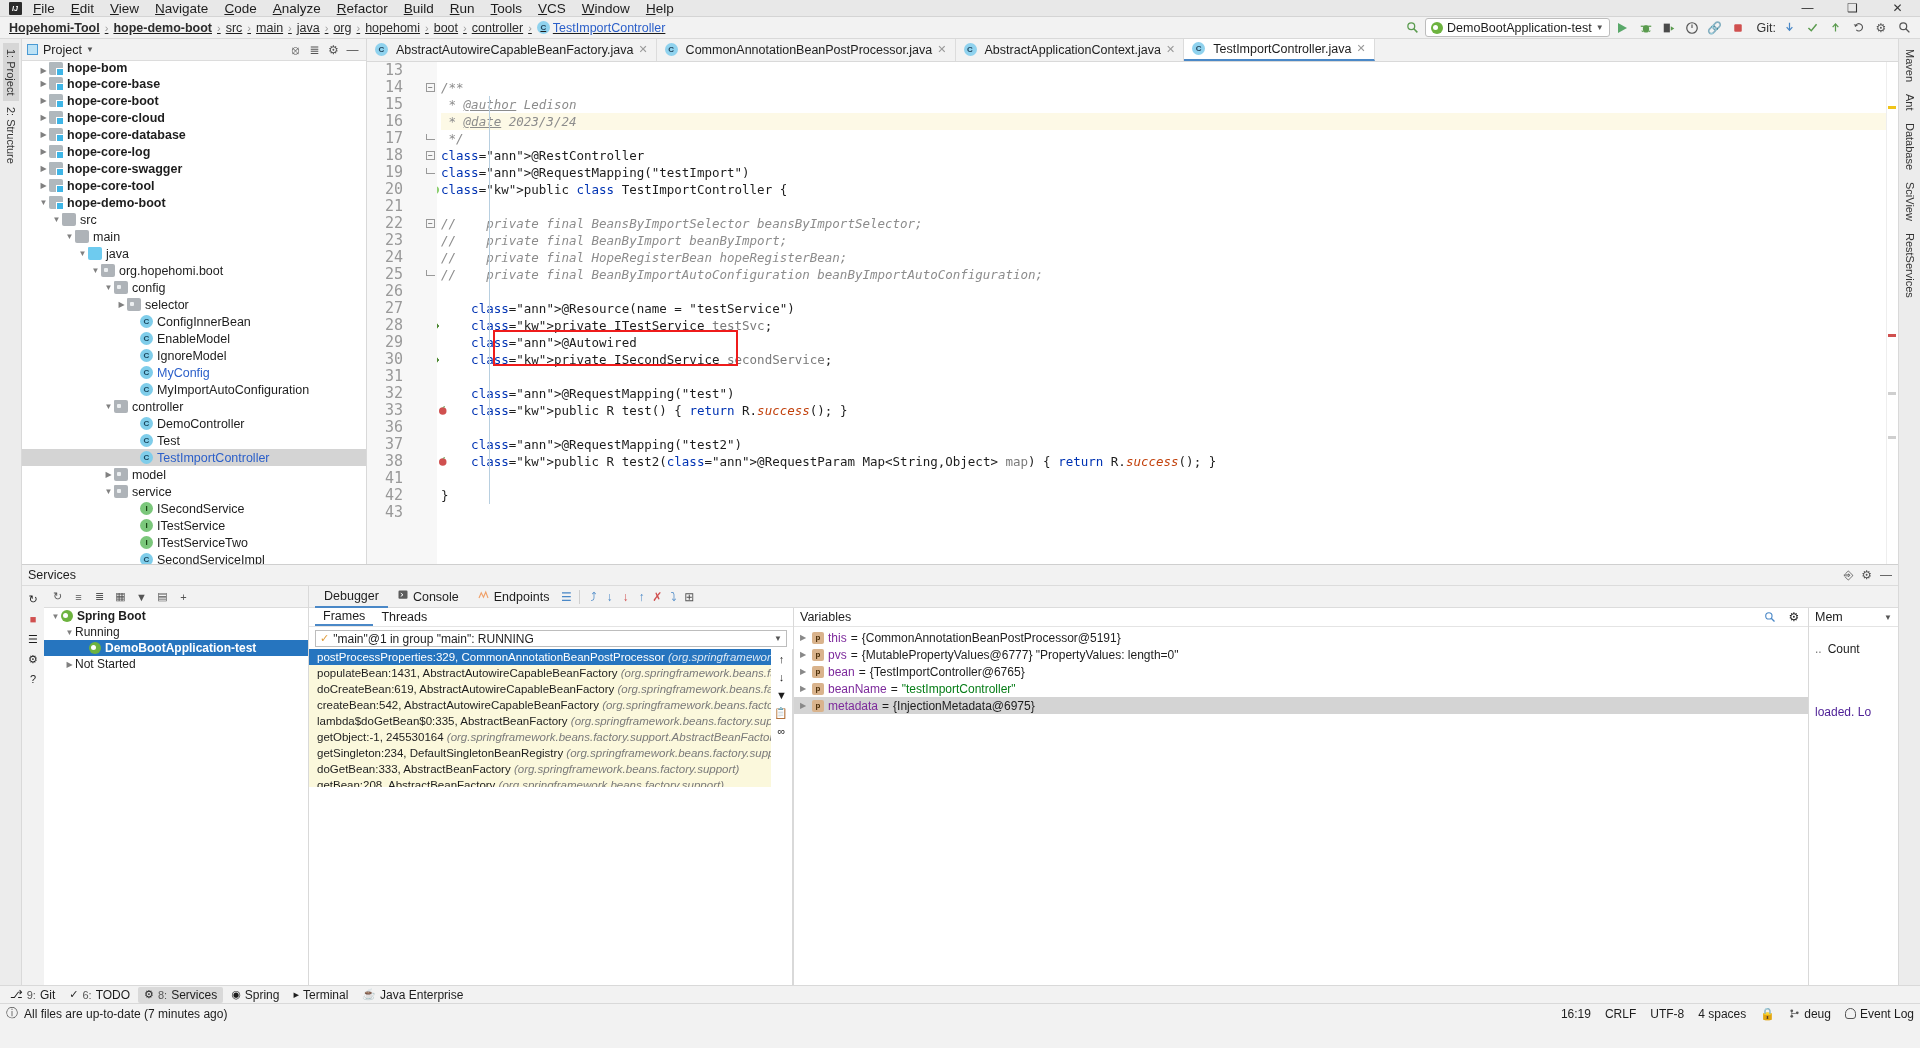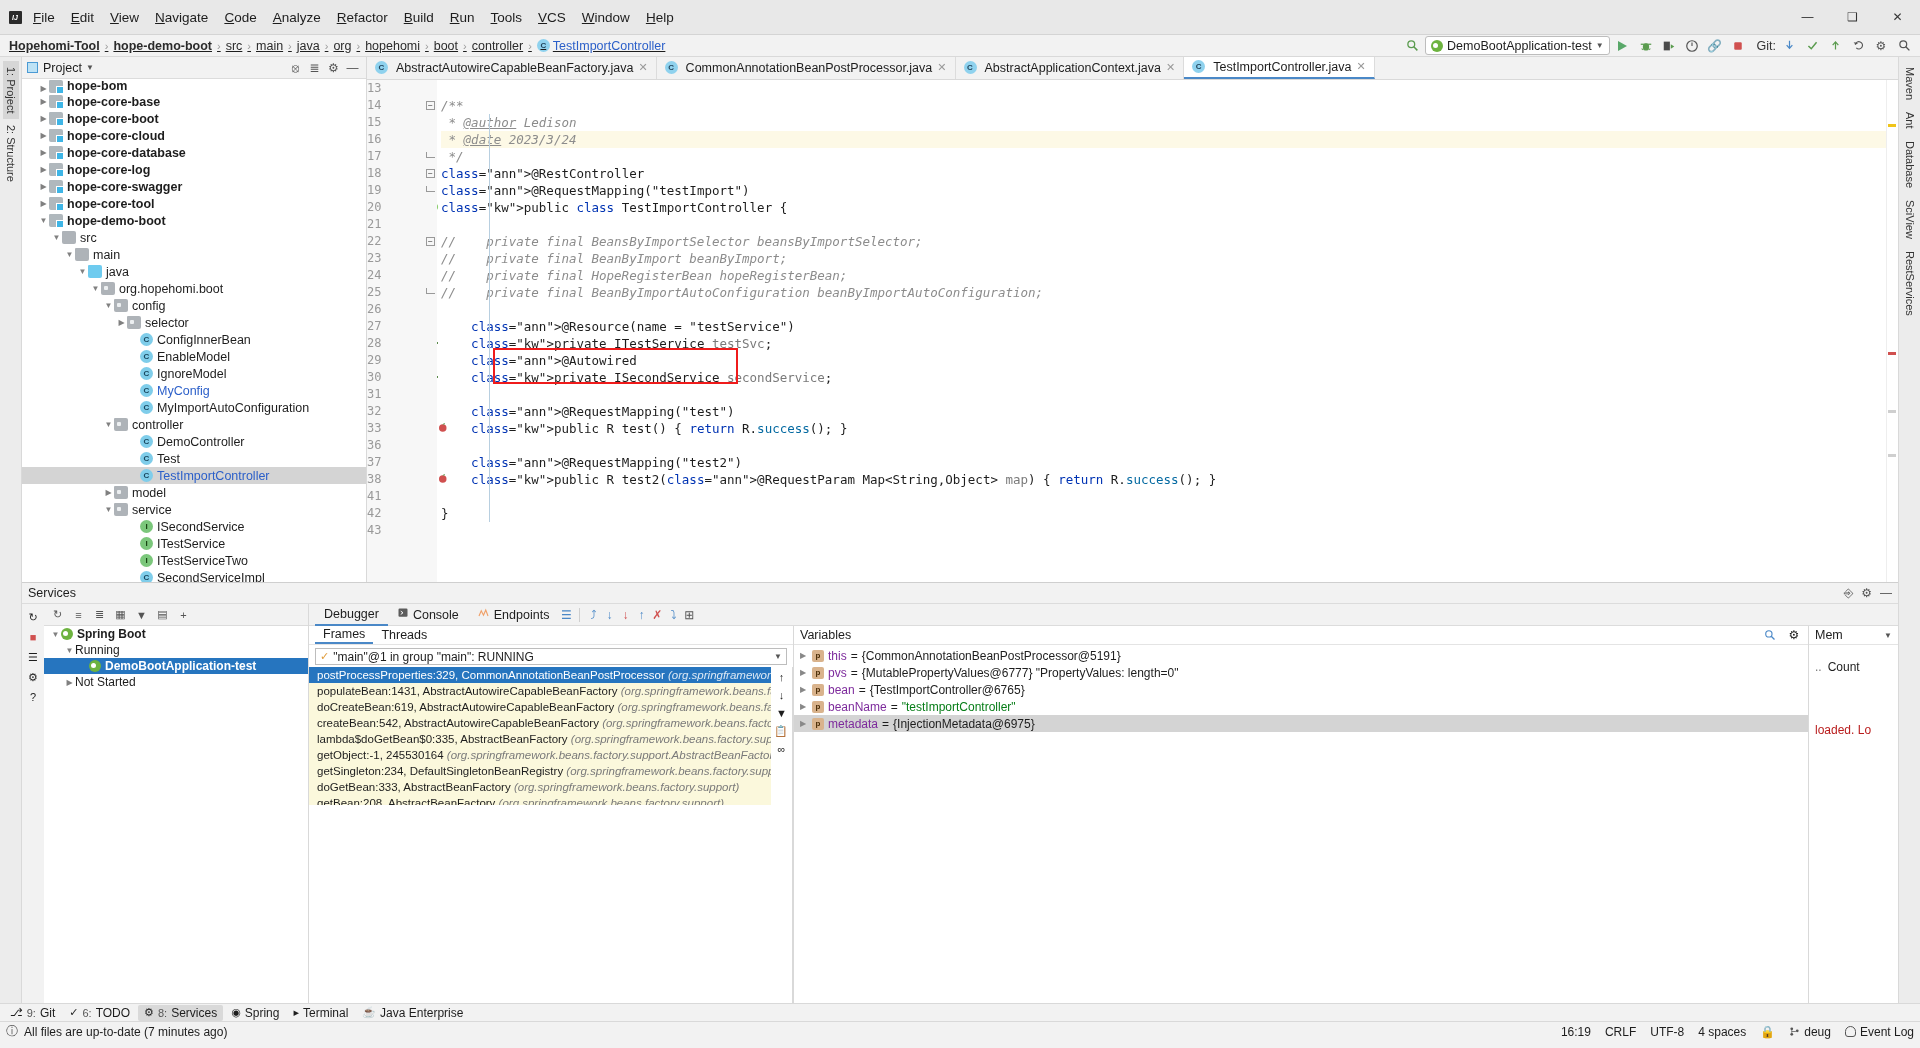--- a/index.html
+++ b/index.html
@@ -1,21 +1,21 @@
 <!DOCTYPE html>
 <html><head>
 <meta charset="utf-8">
 <style>
   * { box-sizing: border-box; margin:0; padding:0; }
   html,body{ width:1920px; height:1048px; overflow:hidden; background:#f2f2f2;
     font-family:"Liberation Sans", sans-serif; -webkit-font-smoothing:antialiased; }
   body { font-size:13px; color:#1d1d1d; }
 
   
-  #titlebar{ height:35px; background:#e8e8e8; border-bottom:1px solid #d4d4d4;
+  #titlebar{ height:17px; background:#e8e8e8; border-bottom:1px solid #d4d4d4;
     display:flex; align-items:center; position:relative; }
   .logo{ width:20px;height:16px;margin-left:5px;display:flex;align-items:center;justify-content:center; }
   .logo i{ display:block;width:13px;height:13px;background:#2b2b2b;border-radius:1px;position:relative; }
   .logo i::after{content:"IJ";position:absolute;inset:0;color:#fff;font-size:7px;
     display:flex;align-items:center;justify-content:center;font-weight:bold;}
   #menubar{ display:flex; align-items:center; height:25px; }
   .menu{ padding:3px 8px; font-size:13.5px; color:#1d1d1d; cursor:default; white-space:nowrap;}
   .menu u{ text-decoration:underline; }
   #wintitle{ position:absolute; left:0; right:0; text-align:center; font-size:13.5px;
     color:#555; pointer-events:none; }
@@ -94,33 +94,33 @@
   #editor{ flex:1; display:flex; flex-direction:column; min-width:0; background:#fff;}
   #tabs{ height:23px; background:#f2f2f2; display:flex; align-items:flex-end;
     border-bottom:1px solid #d9d9d9; overflow:hidden;}
   .tab{ height:23px; display:flex;align-items:center;gap:5px;padding:0 8px;
     font-size:12.5px; border-right:1px solid #dcdcdc; color:#1d1d1d; white-space:nowrap;}
   .tab.active{ background:#fff; border-bottom:2px solid #4a88c7; }
   .tab .x{ color:#999; font-size:11px; }
   #codearea{ flex:1; display:flex; position:relative; overflow:hidden;
     font-family:"DejaVu Sans Mono", monospace; font-size:12.5px; }
   #gutter{ width:58px; background:#f7f7f7; border-right:0px; flex:none; position:relative;}
-  .gl{ height:17px; line-height:17px; text-align:left; padding-right:4px;
-       color:#999; font-size:12px; position:relative; }
+  .gl{ height:17px; line-height:17px; text-align:center; padding-right:4px;
+       color:#999; font-size:15px; position:relative; }
   .gl .gi{ position:absolute; right:-16px; top:2px; width:13px; height:13px; }
   #foldcol{ width:12px; background:#f7f7f7; flex:none; position:relative;}
   .fold{ position:absolute; width:9px;height:9px;border:1px solid #999;color:#555;
     font-size:8px;line-height:7px;text-align:center;background:#f7f7f7;}
   #codelines{ flex:1; position:relative; padding-left:4px; overflow:hidden;}
   .ln{ height:17px; line-height:17px; white-space:pre; }
   .ln.hl{ background:#fdf9e6; }
   .kw{ color:#0033b3; font-weight:normal; }
   .cm{ color:#8c8c8c; font-style:italic; }
   .fld{ color:#7a7a7a; }
-  .mth{ color:#0369a1; }
+  .mth{ color:#c2410c; font-style:italic; }
   .ul{ text-decoration:underline; }
   #hlbox{ position:absolute; border:2px solid #ef1b1b; pointer-events:none;}
   #indentguide{ position:absolute; width:1px; background:#b8cfe0; }
   #scrollmark{ position:absolute; right:0; top:0; width:12px; height:100%;
     background:#fff; border-left:1px solid #eee;}
   .smk{ position:absolute; right:2px; width:8px; height:3px; }
 
   
   #services{ flex:1; display:flex; flex-direction:column; background:#f2f2f2;
     border-top:1px solid #cfcfcf; min-height:0;}
@@ -800,21 +800,21 @@
             </div>
             <div id="memcol">
               <div class="memhdr">
                 <span>Mem</span>
                 <span style="margin-left:auto;font-size:8px;color:#555;">▼</span>
               </div>
               <div style="padding:6px 6px;font-size:12px;display:flex;gap:6px;align-items:center;">
                 <span style="color:#777;">..</span>
                 <span>Count</span>
               </div>
-              <div style="padding:34px 6px 0 6px;font-size:12px;color:#b91c1c;">loaded. Lo</div>
+              <div style="padding:34px 6px 0 6px;font-size:12px;color:#4c1d95;">loaded. Lo</div>
             </div>
           </div>
         </div>
       </div>
     </div>
   </div>
 
   <div class="stripe-r">
     <div class="vtab">Maven</div>
     <div class="vtab">Ant</div>

